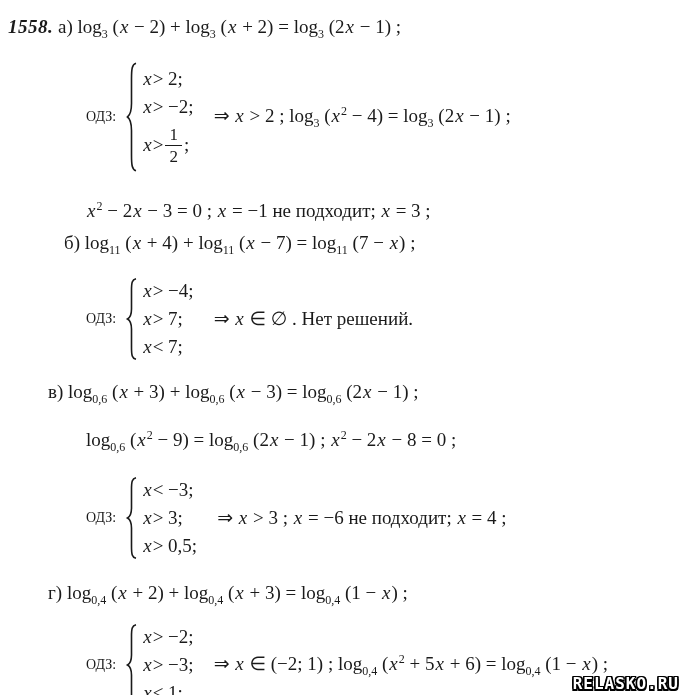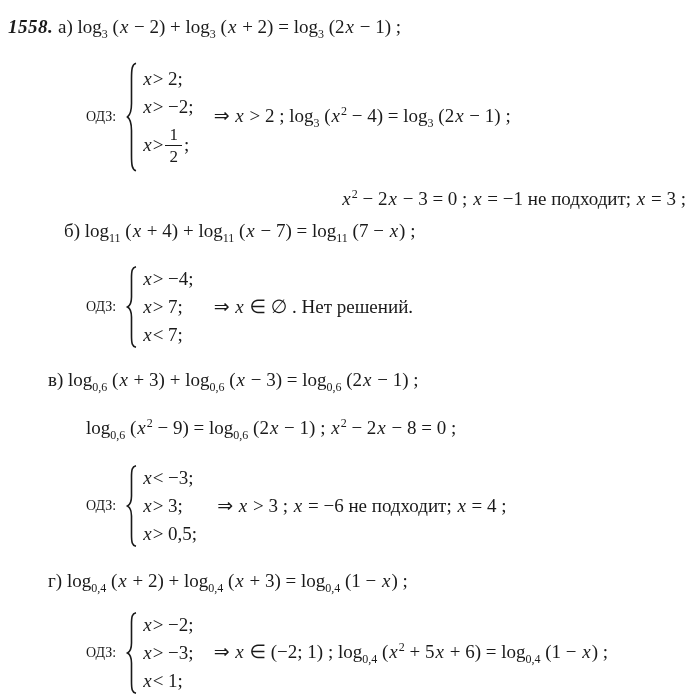--- a/index.html
+++ b/index.html
@@ -61,21 +61,21 @@
           <span class="frac">
             <span class="num">1</span>
             <span class="den">2</span>
           </span>
           <span class="t-r"> ;</span>
         </div>
     </div>
     <div class="after mline"><span class="t-r">⇒ </span><span class="t-i">x</span><span class="t-r"> &gt; 2 ;   </span><span class="t-r">log</span><span class="t-sub">3</span><span class="t-r"> (</span><span class="t-i">x</span><span class="t-sup">2</span><span class="t-r"> − 4) = </span><span class="t-r">log</span><span class="t-sub">3</span><span class="t-r"> (2</span><span class="t-i">x</span><span class="t-r"> − 1) ;</span></div>
   </div>
 
-  <div class="mline" style="margin-left:86px;margin-top:4px;text-align:right;"><span class="t-i">x</span><span class="t-sup">2</span><span class="t-r"> − 2</span><span class="t-i">x</span><span class="t-r"> − 3 = 0 ;  </span><span class="t-i">x</span><span class="t-r"> = −1  не подходит;  </span><span class="t-i">x</span><span class="t-r"> = 3 ;</span></div>
+  <div class="mline" style="margin-left:86px;margin-top:16px;"><span class="t-i">x</span><span class="t-sup">2</span><span class="t-r"> − 2</span><span class="t-i">x</span><span class="t-r"> − 3 = 0 ;  </span><span class="t-i">x</span><span class="t-r"> = −1  не подходит;  </span><span class="t-i">x</span><span class="t-r"> = 3 ;</span></div>
 
   <div class="mline" style="margin-left:64px;margin-top:2px;"><span class="t-r">б)  </span><span class="t-r">log</span><span class="t-sub">11</span><span class="t-r"> (</span><span class="t-i">x</span><span class="t-r"> + 4) + </span><span class="t-r">log</span><span class="t-sub">11</span><span class="t-r"> (</span><span class="t-i">x</span><span class="t-r"> − 7) = </span><span class="t-r">log</span><span class="t-sub">11</span><span class="t-r"> (7 − </span><span class="t-i">x</span><span class="t-r">) ;</span></div>
 
   <div class="system" style="margin-left:86px;margin-top:10px;height:88px;">
     <span class="odz-label">ОДЗ:</span>
     <span class="brace">
       <svg width="14" height="84" viewBox="0 0 14 100" preserveAspectRatio="none">
         <path d="M11 2 C7 3 6.5 7 6.5 16 L6.5 38 C6.5 45 5.5 48 2.5 50 C5.5 52 6.5 55 6.5 62 L6.5 84 C6.5 93 7 97 11 98" fill="none" stroke="#1a1a1a" stroke-width="1.6" vector-effect="non-scaling-stroke"></path>
       </svg>
     </span>
@@ -143,14 +143,15 @@
           <span class="t-r"> &gt; −3;</span>
         </div>
       <div class="case mline" style="height:28px;">
           <span class="t-i">x</span>
           <span class="t-r"> &lt; 1;</span>
         </div>
     </div>
     <div class="after mline"><span class="t-r">⇒ </span><span class="t-i">x</span><span class="t-r"> ∈ (−2; 1) ;  </span><span class="t-r">log</span><span class="t-sub">0,4</span><span class="t-r"> (</span><span class="t-i">x</span><span class="t-sup">2</span><span class="t-r"> + 5</span><span class="t-i">x</span><span class="t-r"> + 6) = </span><span class="t-r">log</span><span class="t-sub">0,4</span><span class="t-r"> (1 − </span><span class="t-i">x</span><span class="t-r">) ;</span></div>
   </div>
 
+  <div class="watermark">RELASKO.RU</div>
 
 </div>
 
 </body></html>

